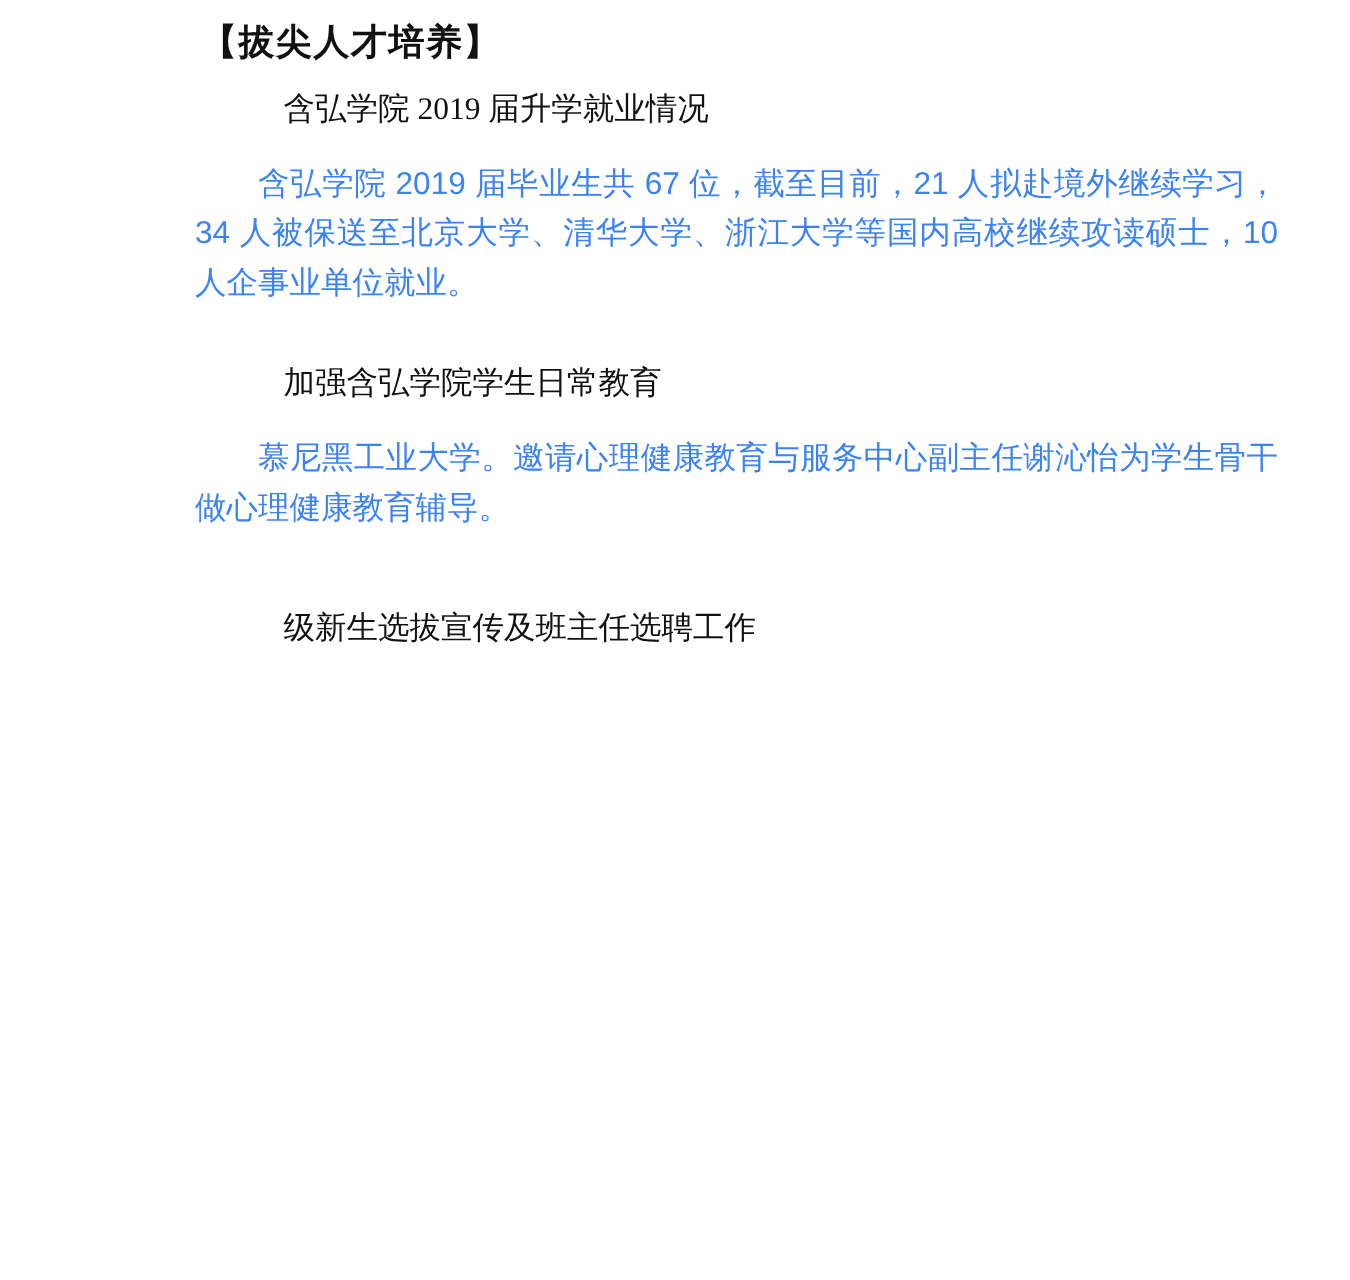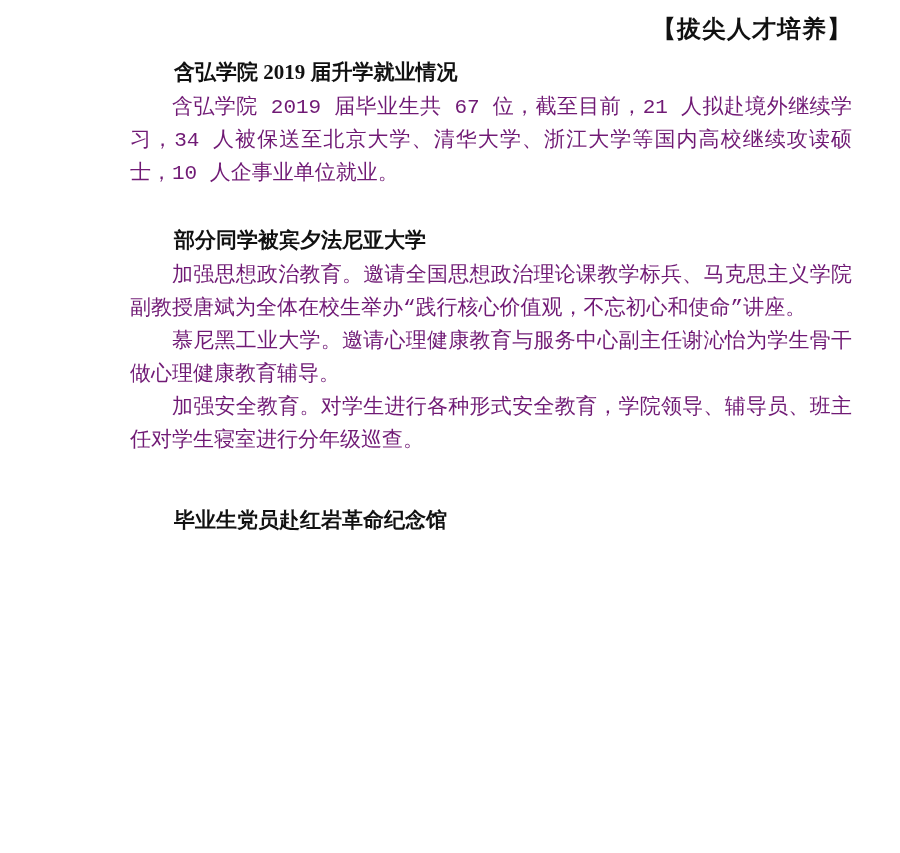--- a/index.html
+++ b/index.html
@@ -18,62 +18,59 @@
     color: #1a1a1a;
   }
   .doc-header {
     margin: 0 0 10px 4px;
     font-family: "Liberation Sans", "DejaVu Sans", sans-serif;
     font-weight: bold;
     font-size: 24px;
     line-height: 34px;
     letter-spacing: 1px;
     color: #111111;
-    text-align: right;
   }
   .sec-title {
-    margin: 2px;
+    margin: 17px;
     font-family: "Liberation Serif", "DejaVu Serif", serif;
-    font-weight: bold;
+    font-weight: normal;
     font-size: 21px;
     line-height: 33px;
     text-indent: 2em;
     color: #111111;
   }
   .sec-title.first {
     margin-top: 6px;
   }
   .gap-md { margin-top: 34px; }
   .gap-lg { margin-top: 47px; }
   .para {
     margin: 0;
-    font-family: Liberation Mono, monospace;
+    font-family: Liberation Sans, sans-serif;
     font-size: 21px;
     line-height: 33px;
     text-indent: 2em;
     text-align: justify;
-    color: #701a75;
+    color: #3b82f6;
   }
 </style>
 </head>
 <body>
 
 <div class="page">
 
   <h1 class="doc-header">【拔尖人才培养】</h1>
 
   <section>
     <h2 class="sec-title first">含弘学院 2019 届升学就业情况</h2>
     <p class="para">含弘学院 2019 届毕业生共 67 位，截至目前，21 人拟赴境外继续学习，34 人被保送至北京大学、清华大学、浙江大学等国内高校继续攻读硕士，10 人企事业单位就业。</p>
   </section>
 
   <section>
-    <h2 class="sec-title gap-md">部分同学被宾夕法尼亚大学</h2>
-    <p class="para">加强思想政治教育。邀请全国思想政治理论课教学标兵、马克思主义学院副教授唐斌为全体在校生举办“践行核心价值观，不忘初心和使命”讲座。</p>
+    <h2 class="sec-title gap-md">加强含弘学院学生日常教育</h2>
     <p class="para">慕尼黑工业大学。邀请心理健康教育与服务中心副主任谢沁怡为学生骨干做心理健康教育辅导。</p>
-    <p class="para">加强安全教育。对学生进行各种形式安全教育，学院领导、辅导员、班主任对学生寝室进行分年级巡查。</p>
   </section>
 
   <section>
-    <h2 class="sec-title gap-lg">毕业生党员赴红岩革命纪念馆</h2>
+    <h2 class="sec-title gap-lg">级新生选拔宣传及班主任选聘工作</h2>
   </section>
 
 </div>
 
 </body></html>

